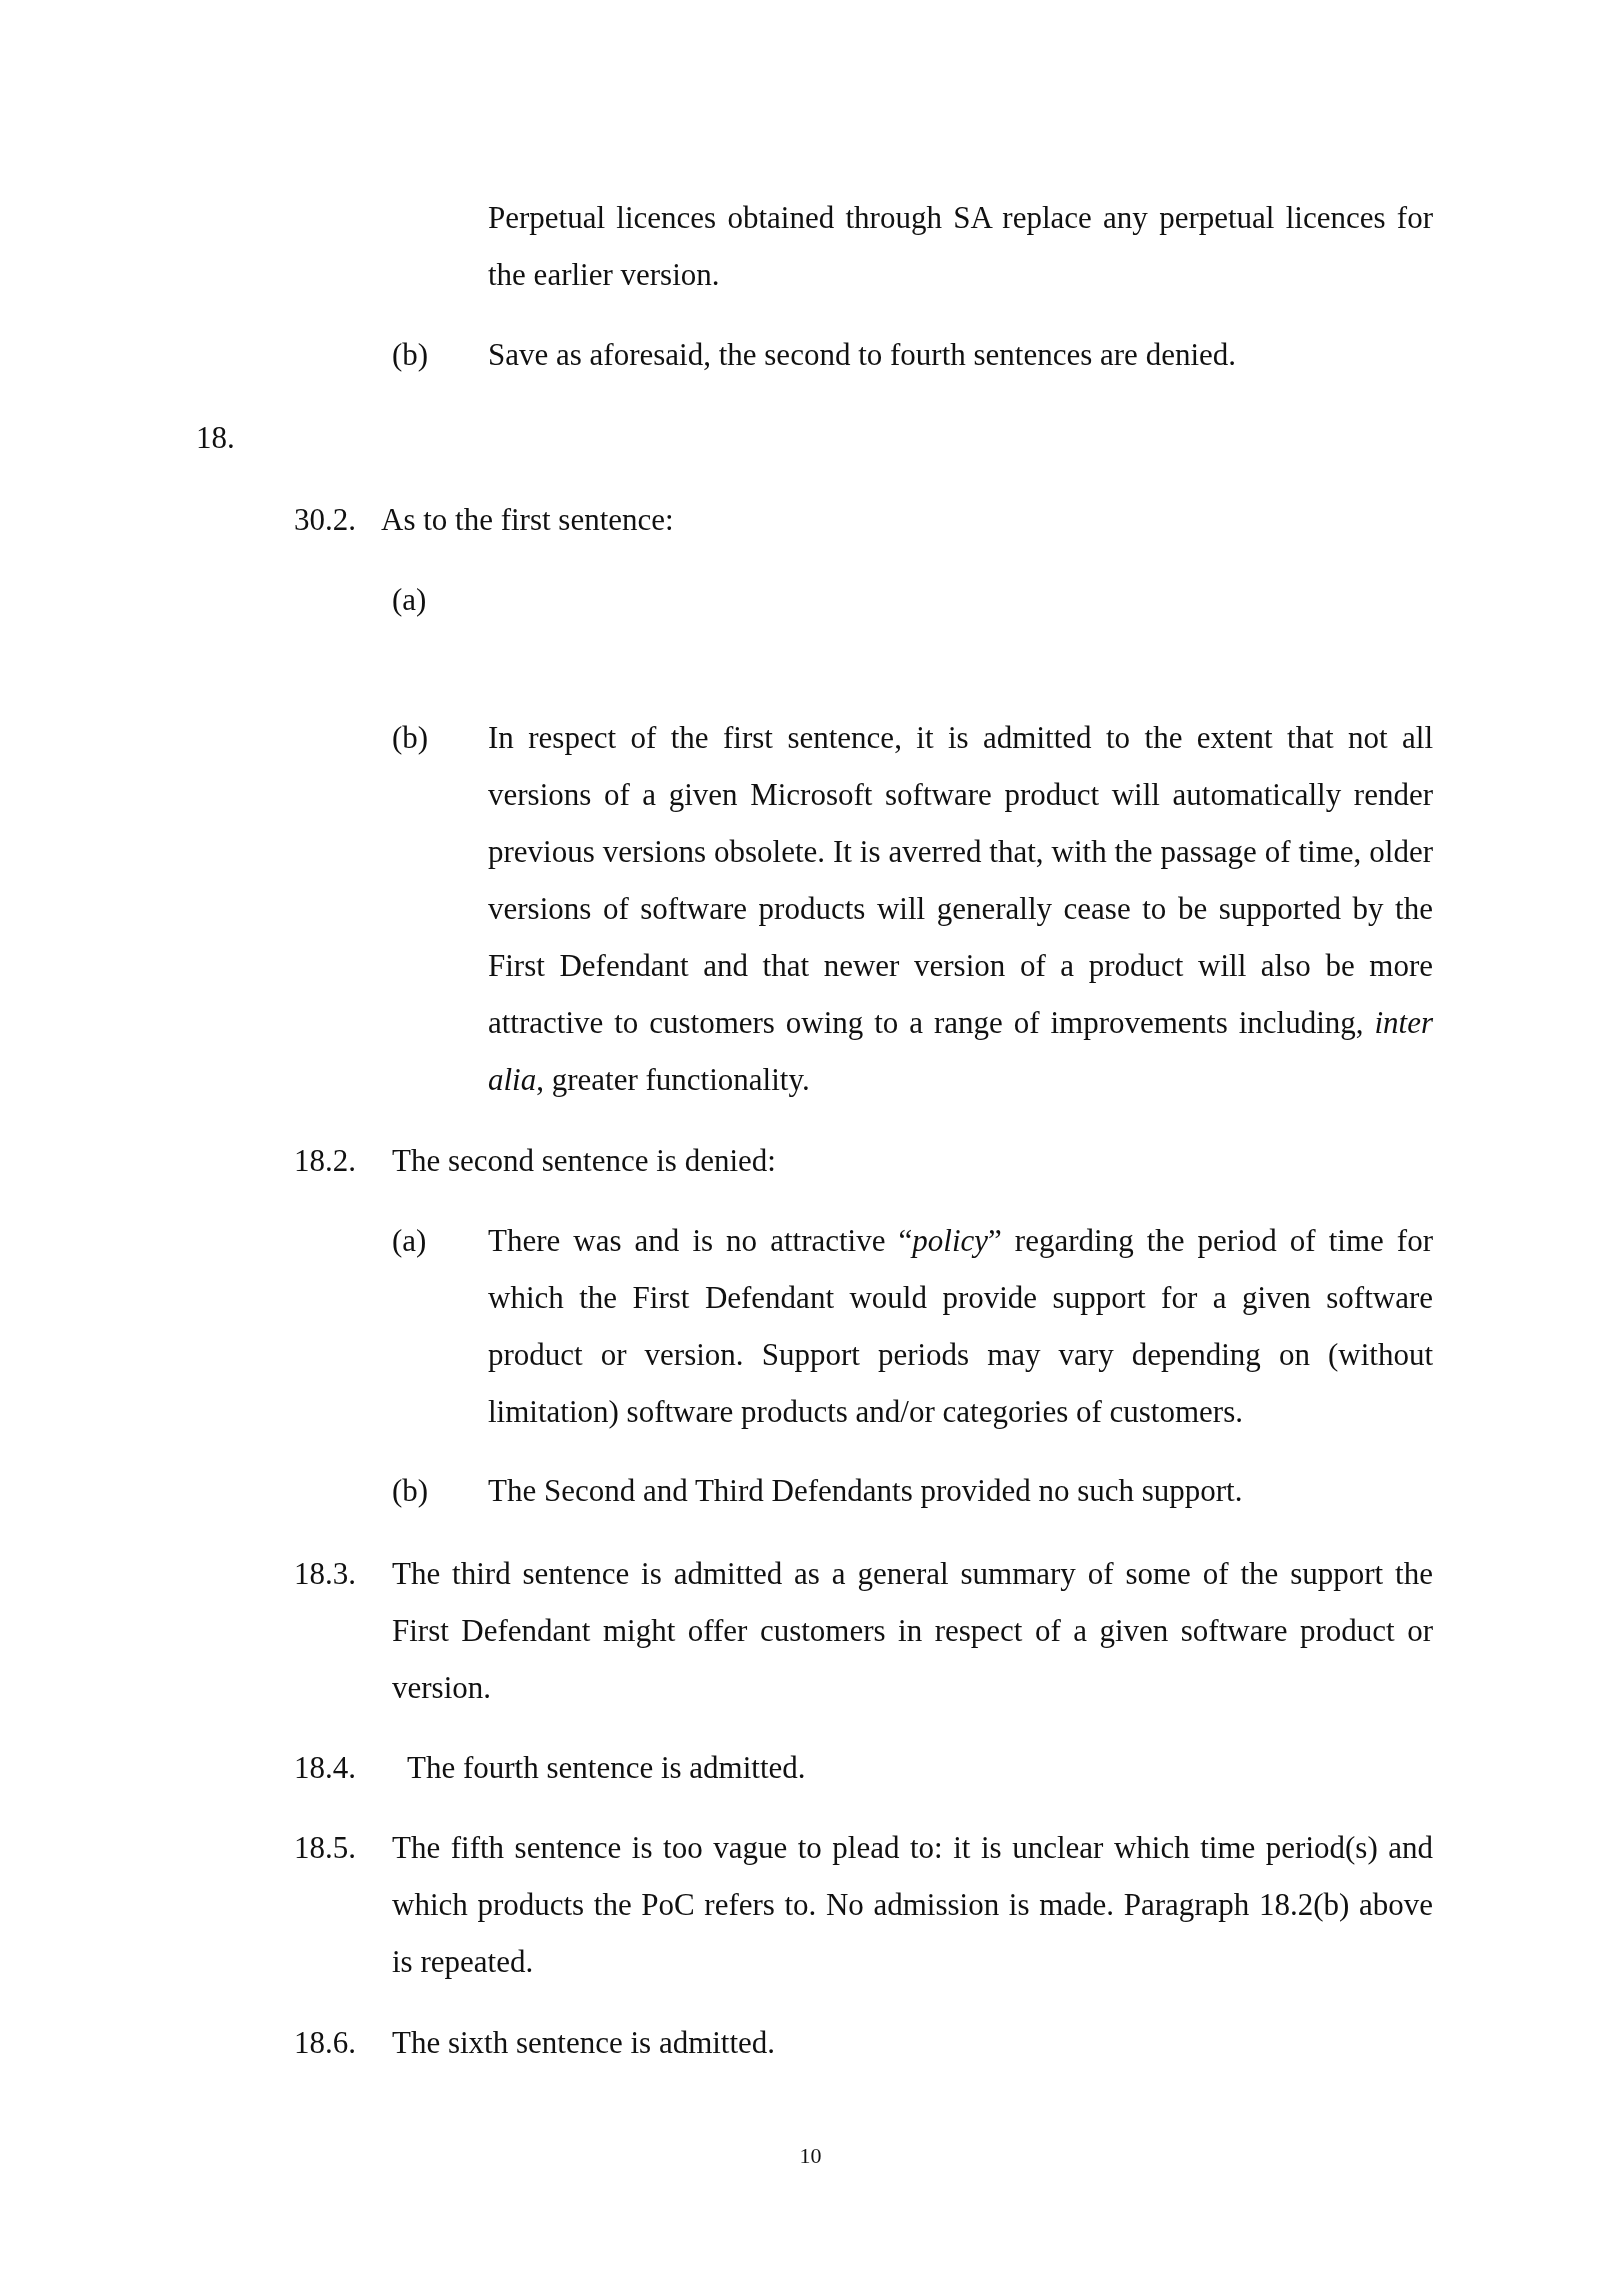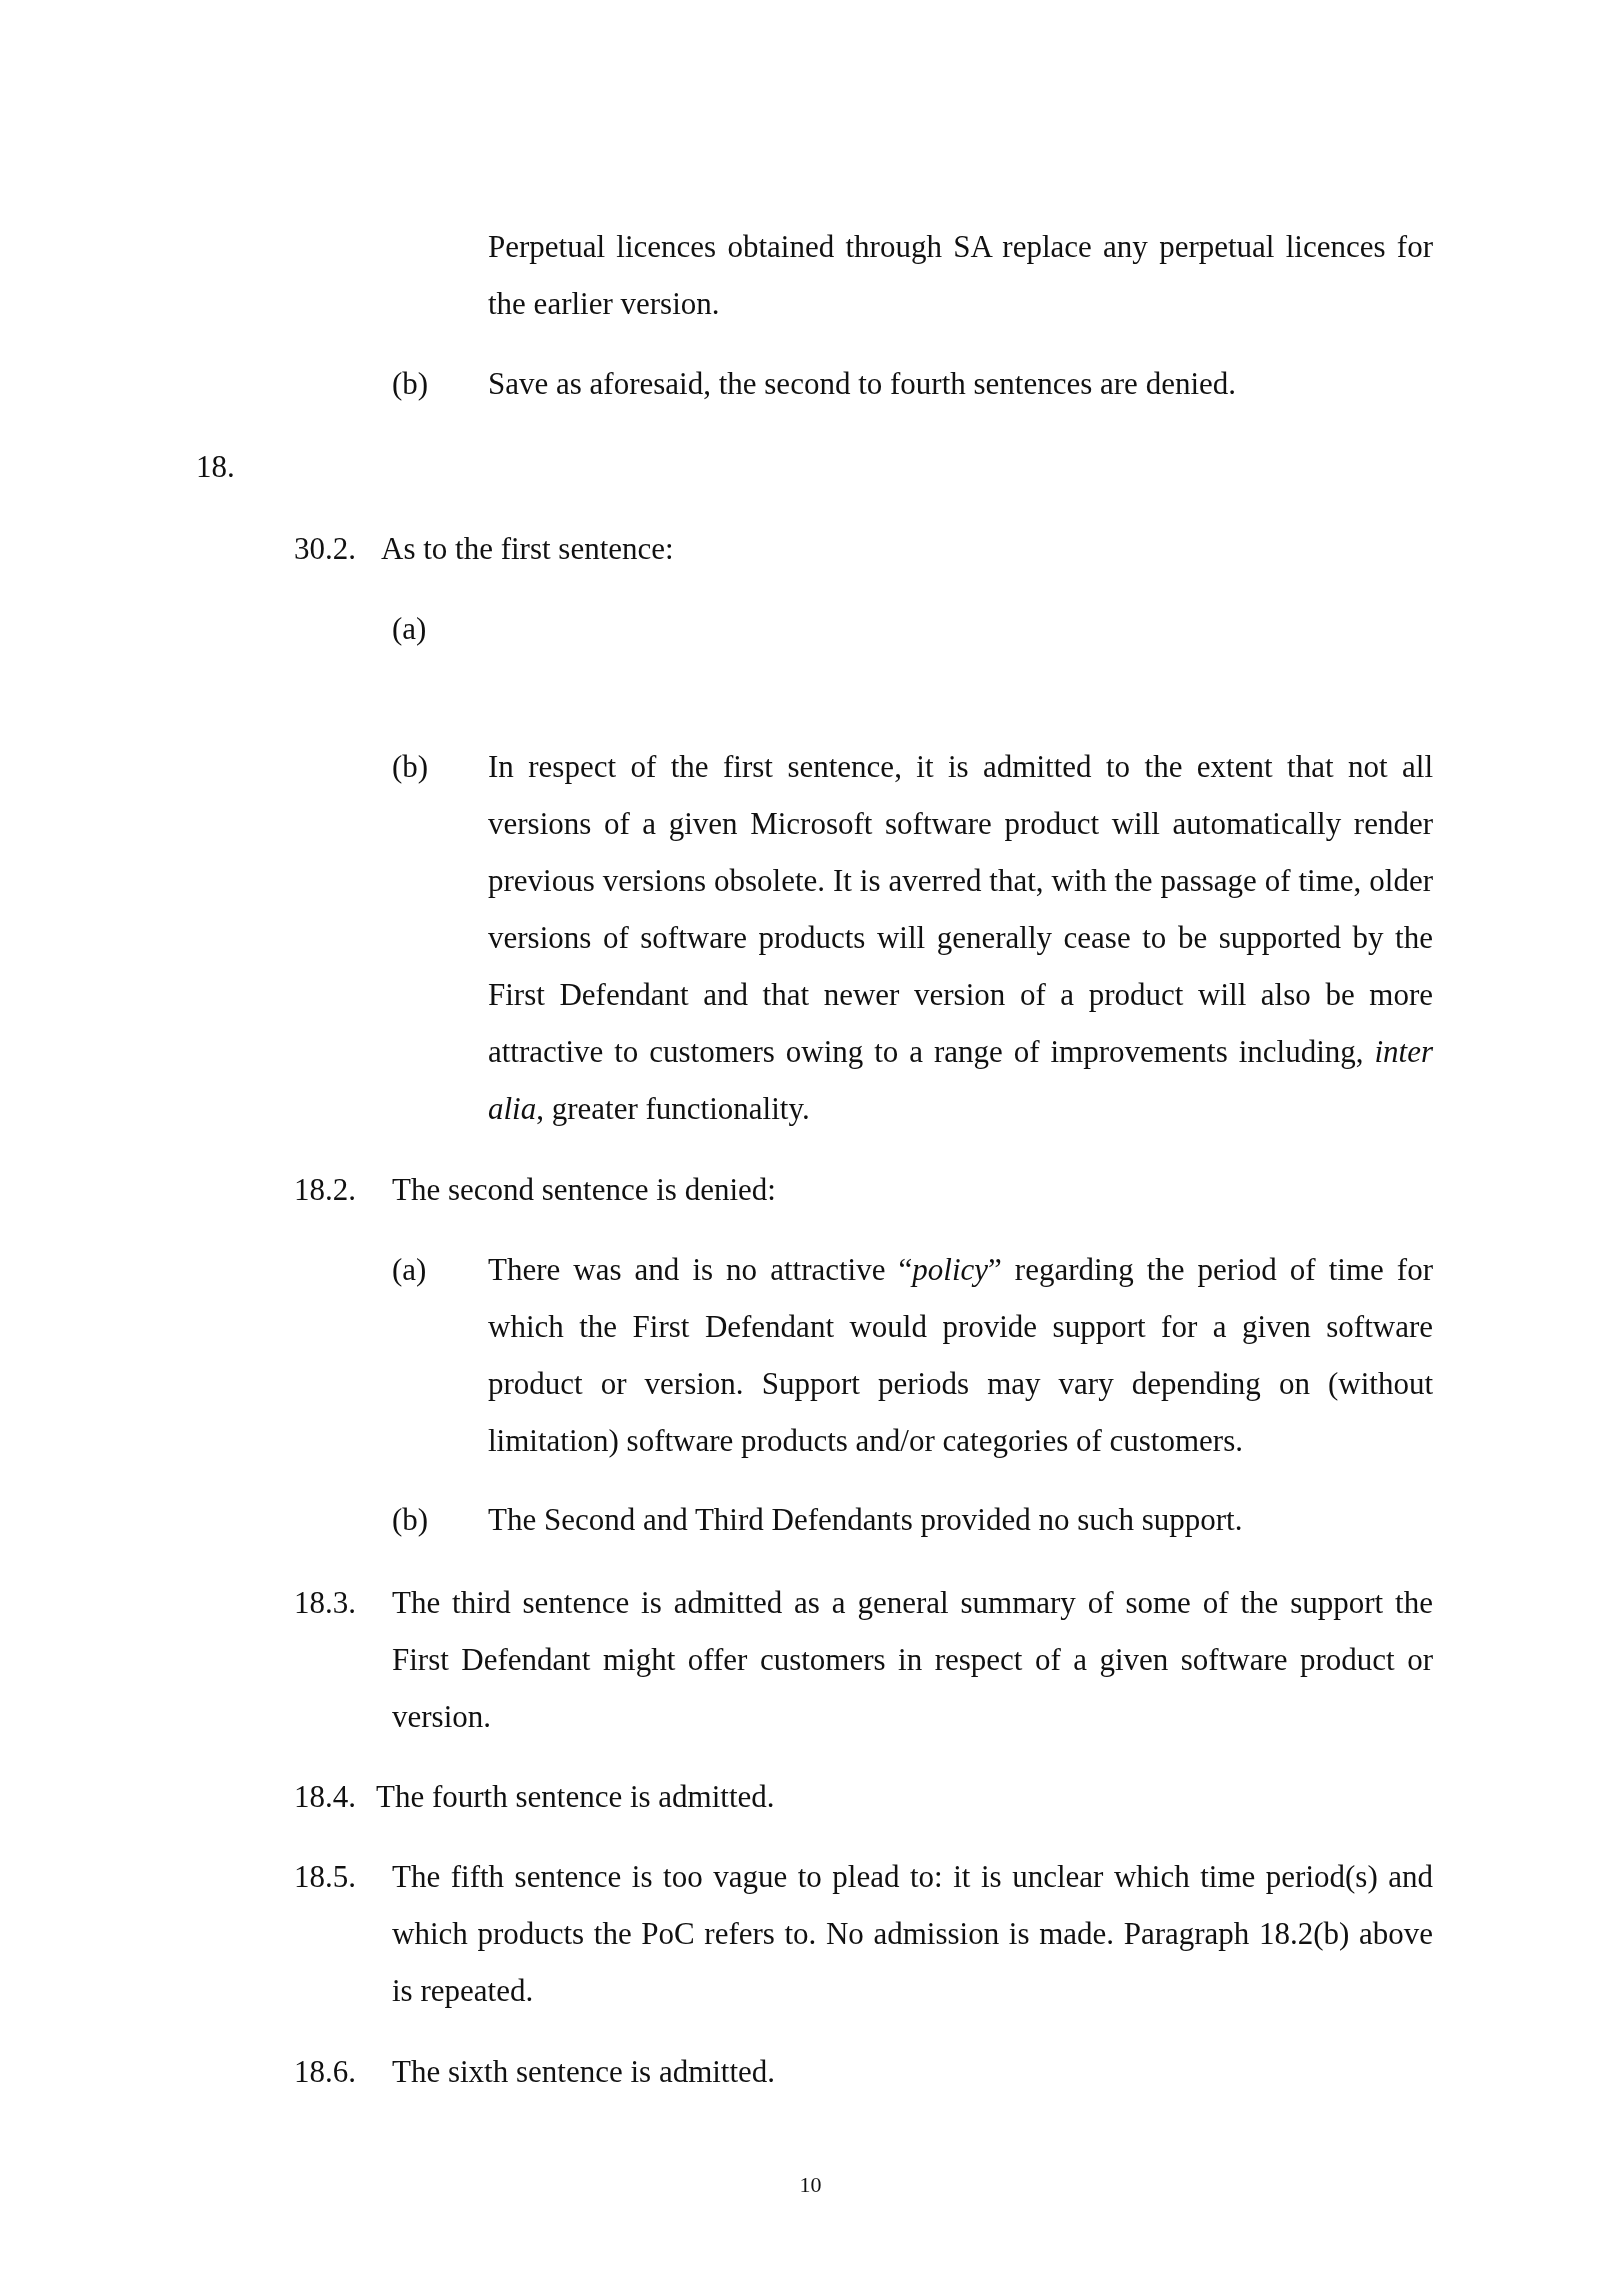--- a/index.html
+++ b/index.html
@@ -1,18 +1,18 @@
 <!DOCTYPE html>
 <html><head>
 <meta charset="utf-8">
 <style>
   html, body { margin: 0; padding: 0; background: #ffffff; }
   body { width: 1621px; height: 2293px; position: relative; overflow: hidden;
          font-family: "Liberation Serif", "DejaVu Serif", serif; color: #111; }
-  .page { position: absolute; left: 0; top: 0; width: 1621px; height: 1699px; margin-top: 29px; }
+  .page { position: absolute; left: 0; top: 0; width: 1621px; height: 1699px; }
   .blk { position: absolute; font-size: 31px; line-height: 57px; }
   .num { position: absolute; }
   .txt { position: absolute; text-align: justify; }
   .txt.last-left { text-align-last: left; }
   .pagenum { position: absolute; left: 0; width: 1621px; text-align: center; top: 2127px; font-size: 22px; line-height: 57px; }
   i { font-style: italic; }
 </style>
 </head>
 <body>
 
@@ -60,21 +60,21 @@
     <div class="txt last-left" style="left:488px;width:945px;top:0;">The Second and Third Defendants provided no such support.</div>
   </div>
 
   <div class="blk" style="top:1545px;left:0;width:1621px;height:176px;">
     <span class="num" style="left:294px;top:0;">18.3.</span>
     <div class="txt last-left" style="left:392px;width:1041px;top:0;">The third sentence is admitted as a general summary of some of the support the First Defendant might offer customers in respect of a given software product or version.</div>
   </div>
 
   <div class="blk" style="top:1739px;left:0;width:1621px;height:59px;padding-left:41px;">
     <span class="num" style="left:294px;top:0;">18.4.</span>
-    <div class="txt last-left" style="left:376px;width:1041px;top:0;">The fourth sentence is admitted.</div>
+    <div class="txt last-left" style="left:407px;width:1041px;top:0;">The fourth sentence is admitted.</div>
   </div>
 
   <div class="blk" style="top:1819px;left:0;width:1621px;height:176px;">
     <span class="num" style="left:294px;top:0;">18.5.</span>
     <div class="txt last-left" style="left:392px;width:1041px;top:0;">The fifth sentence is too vague to plead to: it is unclear which time period(s) and which products the PoC refers to. No admission is made. Paragraph 18.2(b) above is repeated.</div>
   </div>
 
   <div class="blk" style="top:2014px;left:0;width:1621px;height:59px;">
     <span class="num" style="left:294px;top:0;">18.6.</span>
     <div class="txt last-left" style="left:392px;width:1041px;top:0;">The sixth sentence is admitted.</div>

